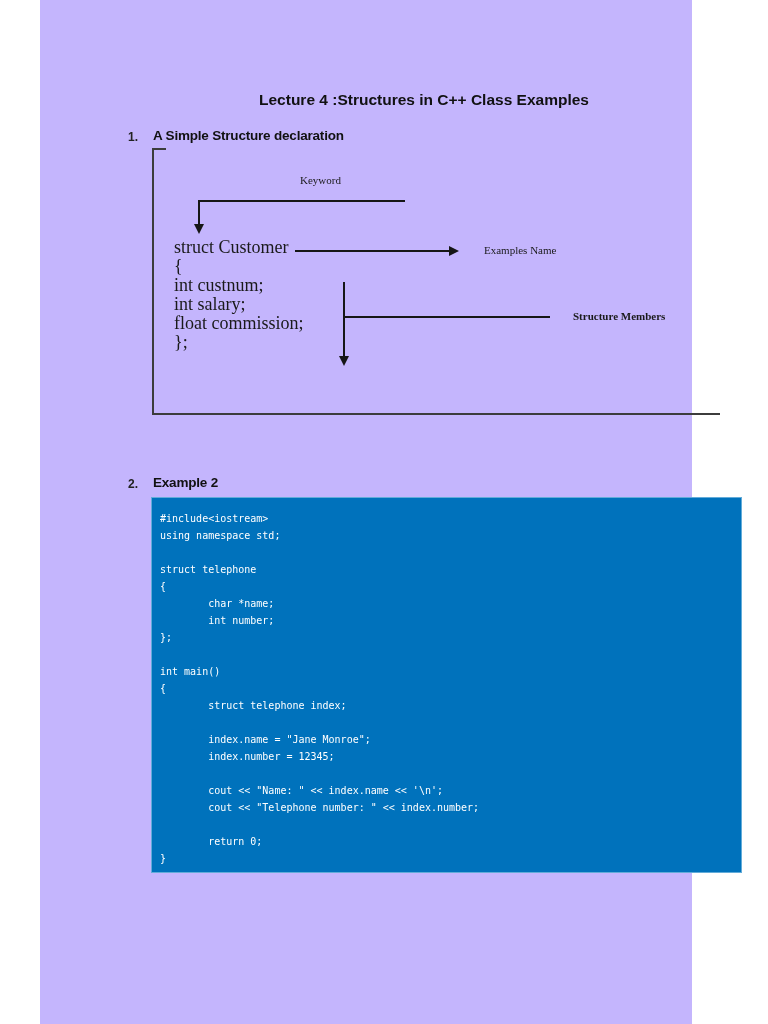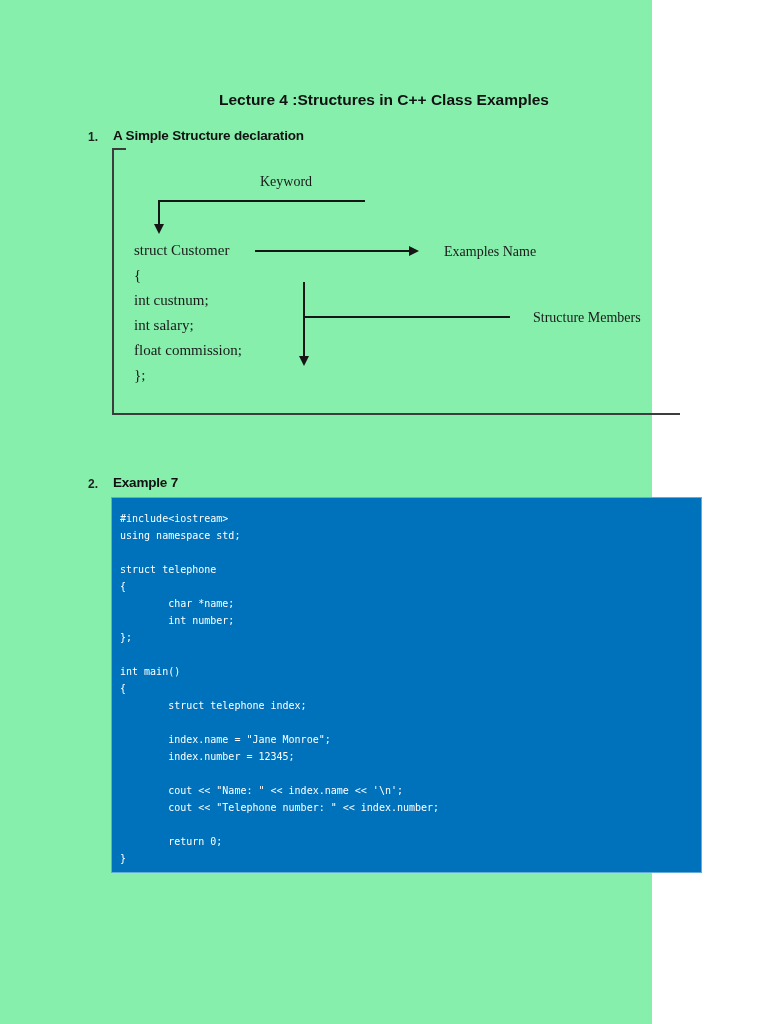--- a/index.html
+++ b/index.html
@@ -9,21 +9,22 @@
     width: 768px;
     height: 1024px;
     font-family: "Liberation Sans", sans-serif;
     color: #1a1a1a;
     overflow: hidden;
   }
   .page {
     position: relative;
     width: 652px;
     height: 1024px;
-    background: #86efac;
+    background: #c4b5fd;
+    margin-left: 40px;
   }
   .doc-title {
     position: absolute;
     top: 91px;
     left: 0;
     width: 768px;
     text-align: center;
     font-size: 15.5px;
     font-weight: 700;
     color: #111111;
@@ -62,26 +63,26 @@
     color: #1a1a1a;
   }
   .diagram .top-stub {
     position: absolute;
     left: 0; top: 0;
     width: 12px; height: 2px;
     background: #3c3c3c;
   }
   .dg-label {
     position: absolute;
-    font-size: 14px;
+    font-size: 11px;
     white-space: nowrap;
   }
   .kw-label      { left: 146px; top: 26px; }
   .sn-label      { left: 330px; top: 96px; }
-  .sm-label      { left: 419px; top: 162px; }
+  .sm-label      { left: 419px; top: 162px; font-weight: bold; }
 
   .hline { position: absolute; height: 0; border-top: 2px solid #161616; }
   .vline { position: absolute; width: 0;  border-left: 2px solid #161616; }
 
   .kw-underline  { left: 45px;  top: 52px;  width: 206px; }
   .kw-vline      { left: 44px;  top: 52px;  height: 26px; }
   .name-line     { left: 141px; top: 102px; width: 155px; }
   .mem-vline     { left: 189px; top: 134px; height: 76px; }
   .mem-hline     { left: 189px; top: 168px; width: 207px; }
 
@@ -99,22 +100,22 @@
     border-bottom: 5px solid transparent;
     border-left: 10px solid #161616;
     left: 295px; top: 98px;
   }
   .struct-code {
     position: absolute;
     left: 20px;
     top: 90px;
     margin: 0;
     font-family: "Liberation Serif", serif;
-    font-size: 15px;
-    line-height: 25px;
+    font-size: 18px;
+    line-height: 19px;
     white-space: pre;
     color: #1a1a1a;
   }
 
   
   .code-block {
     position: absolute;
     left: 111px;
     top: 497px;
     width: 591px;
@@ -165,21 +166,21 @@
     <div class="dg-label sn-label">Examples Name</div>
 
     <div class="vline mem-vline"></div>
     <div class="arr-down mem-arrow"></div>
     <div class="hline mem-hline"></div>
     <div class="dg-label sm-label">Structure Members</div>
   </div>
 
   <div class="list-item item2">
     <span class="num">2.</span>
-    <span class="lbl">Example 7</span>
+    <span class="lbl">Example 2</span>
   </div>
 
   <div class="code-block">
     <pre>#include&lt;iostream&gt;
 using namespace std;
 
 struct telephone
 {
         char *name;
         int number;

